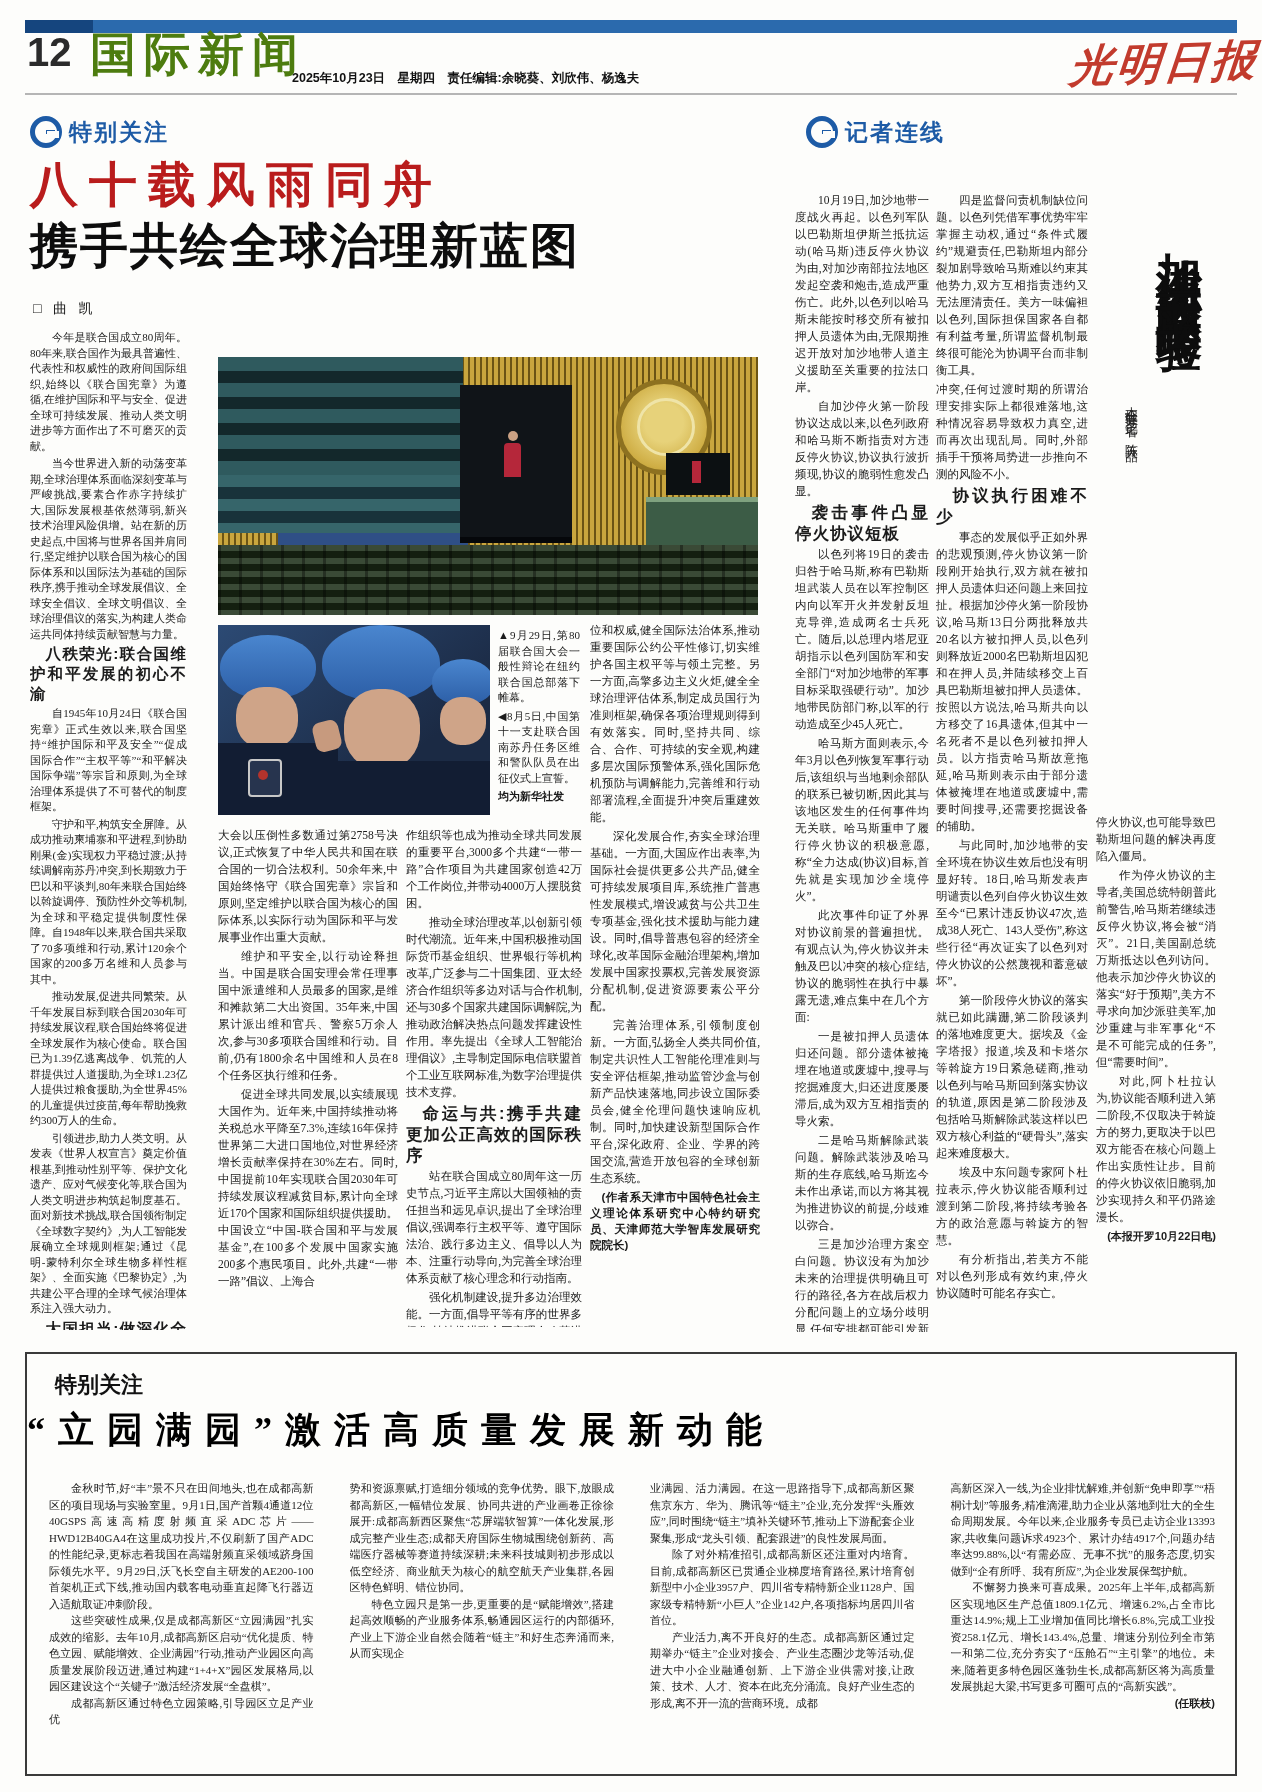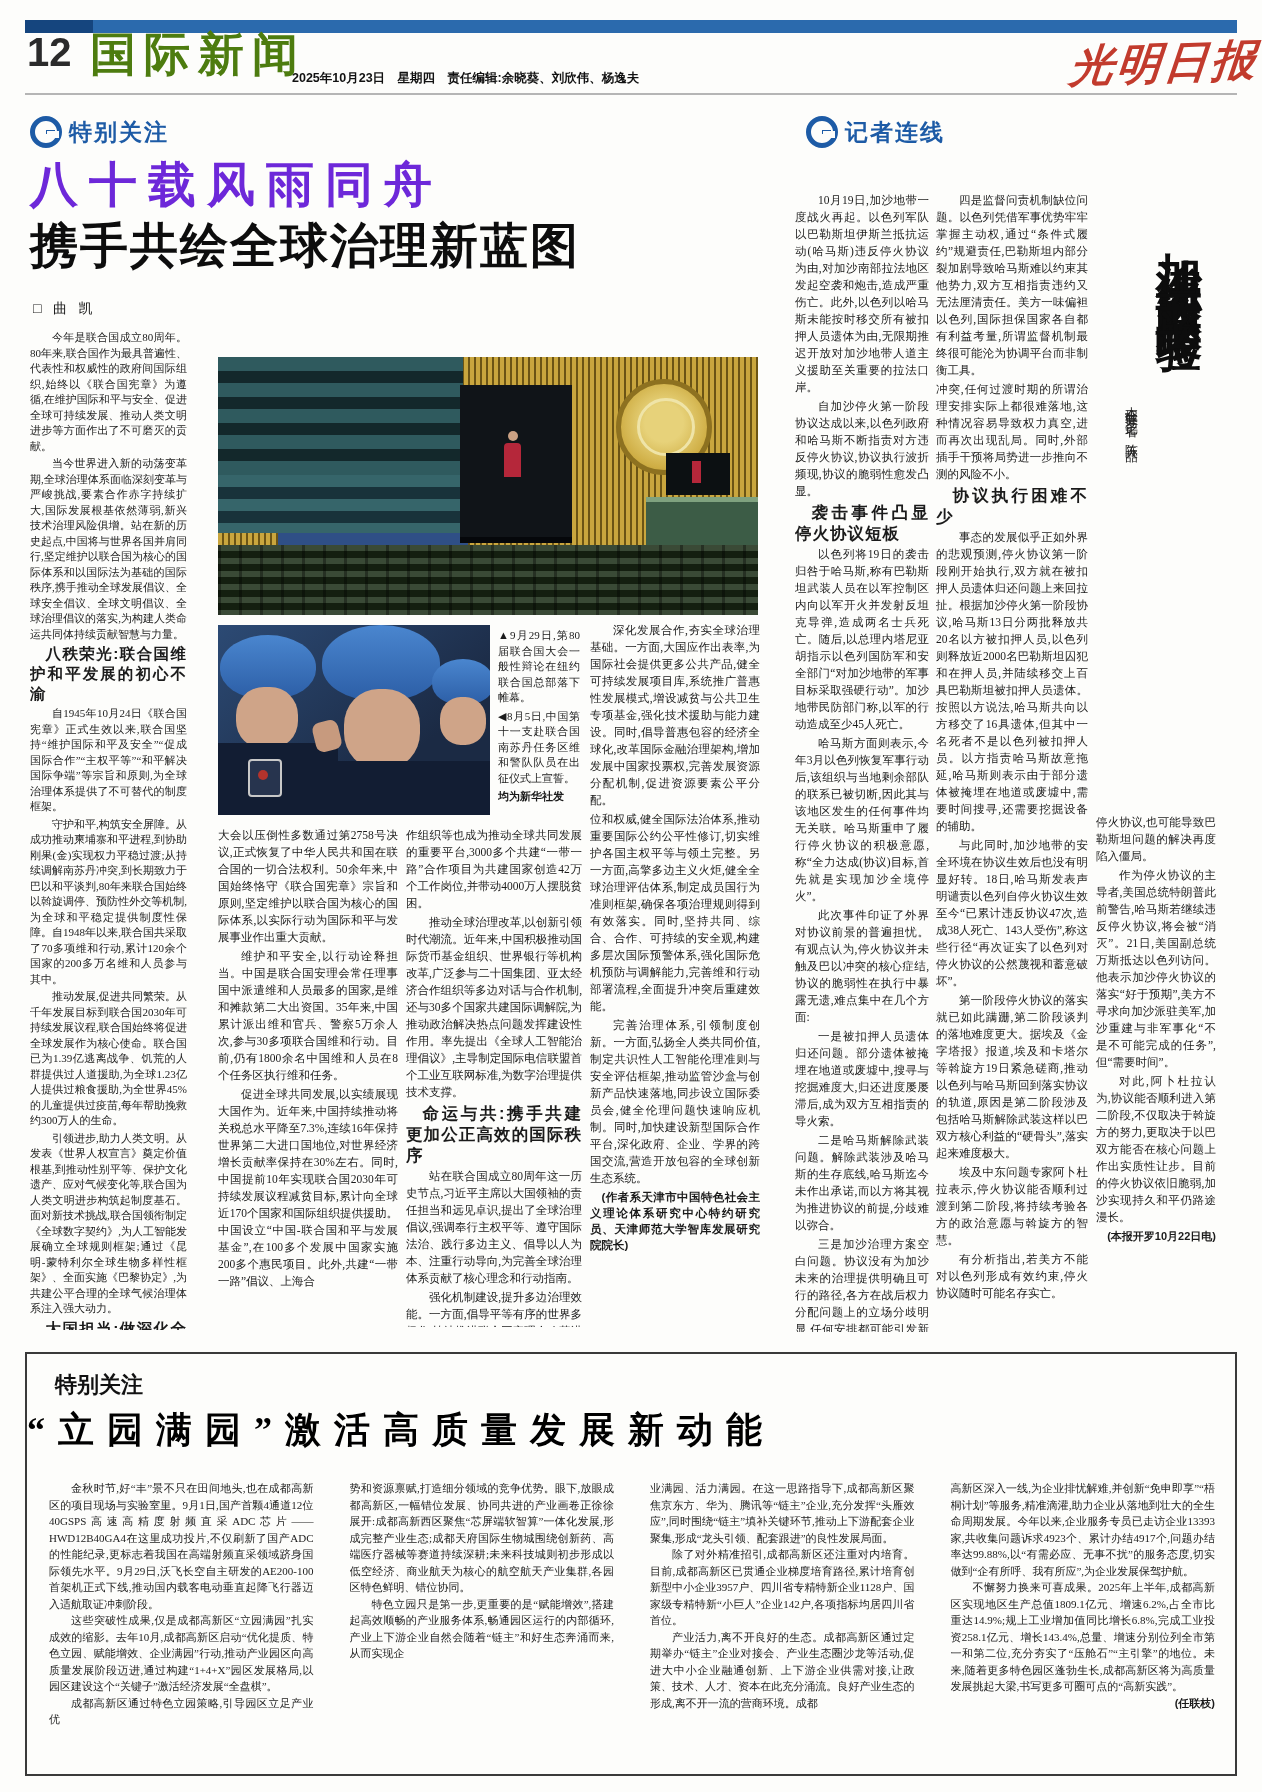--- a/index.html
+++ b/index.html
@@ -16,21 +16,21 @@
   #masthead{left:1070px;top:34px;font-size:44px;font-weight:900;color:#c23b2d;letter-spacing:3px;
             font-style:italic;transform:skewX(-7deg) rotate(-2deg);}
   #hrule{left:25px;top:93px;width:1212px;height:2px;background:#b5b5b5;}
   
   .tag{display:flex;align-items:center;gap:7px;}
   .glogo{width:32px;height:32px;border-radius:50%;border:5px solid #1d5ba6;box-sizing:border-box;position:relative;}
   .glogo::after{content:"";position:absolute;right:-2px;top:10px;width:12px;height:7px;background:#fdfdfb;}
   .glogo::before{content:"";position:absolute;right:2px;top:9px;width:9px;height:4px;background:#1d5ba6;}
   .taglabel{font-family:"Liberation Sans",sans-serif;font-size:23px;font-weight:900;color:#1d5ba6;letter-spacing:2px;}
   
-  #h1a{left:30px;top:153px;font-size:48px;font-weight:900;letter-spacing:11px;color:#6d28d9;}
+  #h1a{left:30px;top:153px;font-size:48px;font-weight:900;letter-spacing:11px;color:#b91c1c;}
   #h1b{left:30px;top:214px;font-size:48px;font-weight:900;letter-spacing:2px;color:#0d0d0d;}
   #byline{left:33px;top:300px;font-size:14px;letter-spacing:4px;}
   
   .col{overflow:hidden;text-align:justify;}
   .col p{margin:0 0 2px 0;}
   .t{font-size:11.5px;line-height:17px;text-indent:2em;}
   .noind{text-indent:0;}
   .sub{font-family:"Liberation Sans",sans-serif;font-weight:700;font-size:16.5px;line-height:21px;
        letter-spacing:1px;margin:9px 0 7px;text-indent:1em;}
   .credit{font-family:"Liberation Sans",sans-serif;font-weight:700;font-size:11.5px;line-height:16px;text-indent:1em;}
@@ -160,22 +160,22 @@
     <div class="abs pkbadge"></div>
   </div>
 
   <div class="abs" id="capcol">
     <p>▲9月29日,第80届联合国大会一般性辩论在纽约联合国总部落下帷幕。</p>
     <p>◀8月5日,中国第十一支赴联合国南苏丹任务区维和警队队员在出征仪式上宣誓。</p>
     <p id="capcredit">均为新华社发</p>
   </div>
 
   <div class="abs col" id="fc4">
+    <p class="t noind">位和权威,健全国际法治体系,推动重要国际公约公平性修订,切实维护各国主权平等与领土完整。另一方面,高擎多边主义火炬,健全全球治理评估体系,制定成员国行为准则框架,确保各项治理规则得到有效落实。同时,坚持共同、综合、合作、可持续的安全观,构建多层次国际预警体系,强化国际危机预防与调解能力,完善维和行动部署流程,全面提升冲突后重建效能。</p>
     <p class="t">深化发展合作,夯实全球治理基础。一方面,大国应作出表率,为国际社会提供更多公共产品,健全可持续发展项目库,系统推广普惠性发展模式,增设减贫与公共卫生专项基金,强化技术援助与能力建设。同时,倡导普惠包容的经济全球化,改革国际金融治理架构,增加发展中国家投票权,完善发展资源分配机制,促进资源要素公平分配。</p>
-    <p class="t noind">位和权威,健全国际法治体系,推动重要国际公约公平性修订,切实维护各国主权平等与领土完整。另一方面,高擎多边主义火炬,健全全球治理评估体系,制定成员国行为准则框架,确保各项治理规则得到有效落实。同时,坚持共同、综合、合作、可持续的安全观,构建多层次国际预警体系,强化国际危机预防与调解能力,完善维和行动部署流程,全面提升冲突后重建效能。</p>
     <p class="t">完善治理体系,引领制度创新。一方面,弘扬全人类共同价值,制定共识性人工智能伦理准则与安全评估框架,推动监管沙盒与创新产品快速落地,同步设立国际委员会,健全伦理问题快速响应机制。同时,加快建设新型国际合作平台,深化政府、企业、学界的跨国交流,营造开放包容的全球创新生态系统。</p>
     <p class="credit">(作者系天津市中国特色社会主义理论体系研究中心特约研究员、天津师范大学智库发展研究院院长)</p>
   </div>
 
   <div class="abs col" id="fc2l">
     <p class="t noind">大会以压倒性多数通过第2758号决议,正式恢复了中华人民共和国在联合国的一切合法权利。50余年来,中国始终恪守《联合国宪章》宗旨和原则,坚定维护以联合国为核心的国际体系,以实际行动为国际和平与发展事业作出重大贡献。</p>
     <p class="t">维护和平安全,以行动诠释担当。中国是联合国安理会常任理事国中派遣维和人员最多的国家,是维和摊款第二大出资国。35年来,中国累计派出维和官兵、警察5万余人次,参与30多项联合国维和行动。目前,仍有1800余名中国维和人员在8个任务区执行维和任务。</p>
     <p class="t">促进全球共同发展,以实绩展现大国作为。近年来,中国持续推动将关税总水平降至7.3%,连续16年保持世界第二大进口国地位,对世界经济增长贡献率保持在30%左右。同时,中国提前10年实现联合国2030年可持续发展议程减贫目标,累计向全球近170个国家和国际组织提供援助。中国设立“中国-联合国和平与发展基金”,在100多个发展中国家实施200多个惠民项目。此外,共建“一带一路”倡议、上海合</p>
   </div>
   <div class="abs col" id="fc3l">

